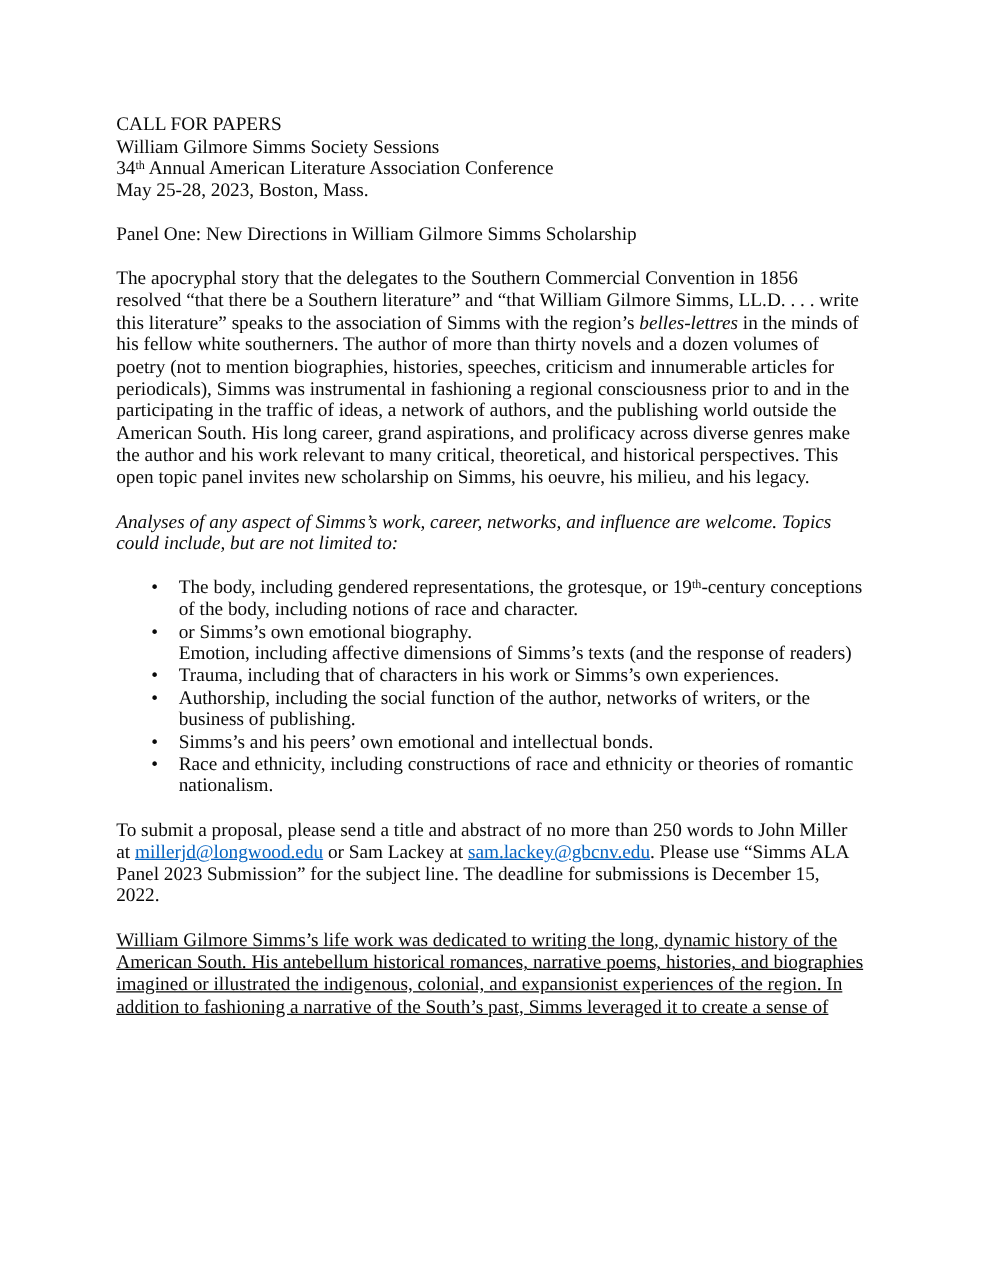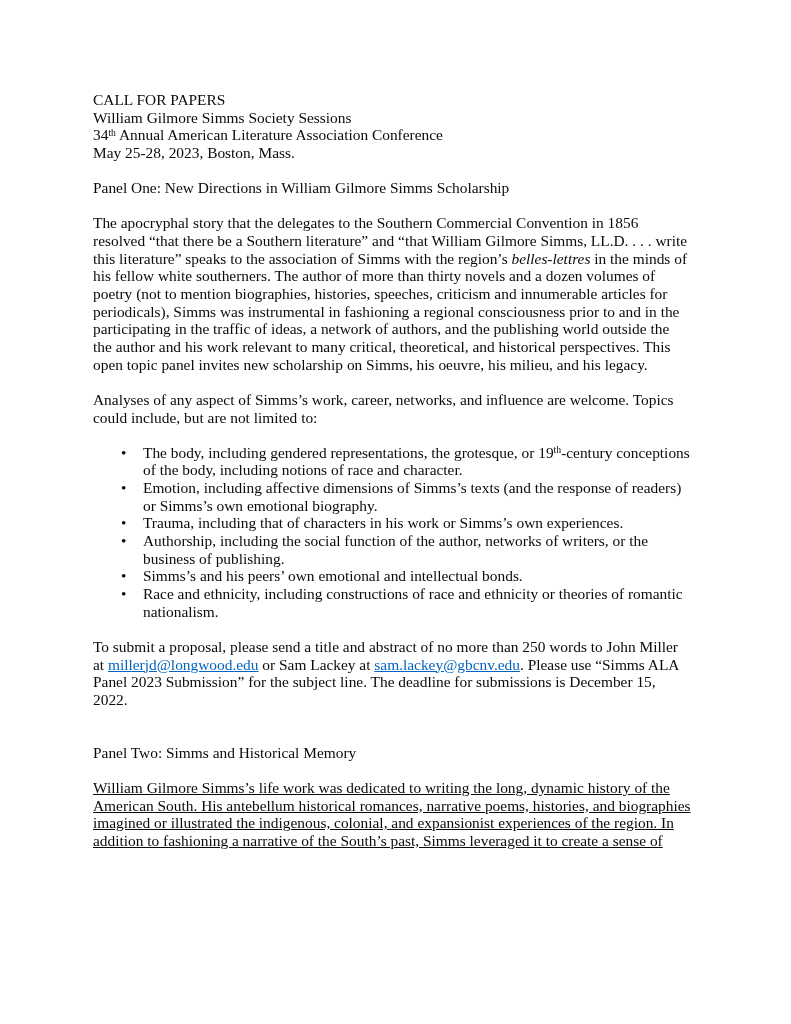--- a/index.html
+++ b/index.html
@@ -40,40 +40,41 @@
         <div class="ln"><span>Panel One: New Directions in William Gilmore Simms Scholarship</span></div>
       </div>
       <div style="margin-top: 17.65px;">
         <div class="ln"><span>The apocryphal story that the delegates to the Southern Commercial Convention in 1856</span></div>
         <div class="ln"><span>resolved “that there be a Southern literature” and “that William Gilmore Simms, LL.D. . . . write</span></div>
         <div class="ln"><span>this literature” speaks to the association of Simms with the region’s </span><span class="i">belles-lettres</span><span> in the minds of</span></div>
         <div class="ln"><span>his fellow white southerners. The author of more than thirty novels and a dozen volumes of</span></div>
         <div class="ln"><span>poetry (not to mention biographies, histories, speeches, criticism and innumerable articles for</span></div>
         <div class="ln"><span>periodicals), Simms was instrumental in fashioning a regional consciousness prior to and in the</span></div>
         <div class="ln"><span>participating in the traffic of ideas, a network of authors, and the publishing world outside the</span></div>
+        <div class="ln"><span>American South. His long career, grand aspirations, and prolificacy across diverse genres make</span></div>
         <div class="ln"><span>the author and his work relevant to many critical, theoretical, and historical perspectives. This</span></div>
         <div class="ln"><span>open topic panel invites new scholarship on Simms, his oeuvre, his milieu, and his legacy.</span></div>
       </div>
-      <div style="margin-top: 17.65px;">
+      <div style="margin-top: 17.65px; font-style: italic;">
         <div class="ln"><span>Analyses of any aspect of Simms’s work, career, networks, and influence are welcome. Topics</span></div>
         <div class="ln"><span>could include, but are not limited to:</span></div>
       </div>
       <div style="margin-top: 17.65px;">
         <div class="bullet">
           <span class="marker">•</span>
           <div>
             <div class="ln"><span>The body, including gendered representations, the grotesque, or 19</span><span class="sup">th</span><span>-century conceptions</span></div>
             <div class="ln"><span>of the body, including notions of race and character.</span></div>
           </div>
         </div>
         <div class="bullet">
           <span class="marker">•</span>
           <div>
+            <div class="ln"><span>or Simms’s own emotional biography.</span></div>
             <div class="ln"><span>Emotion, including affective dimensions of Simms’s texts (and the response of readers)</span></div>
-            <div class="ln"><span>or Simms’s own emotional biography.</span></div>
           </div>
         </div>
         <div class="bullet">
           <span class="marker">•</span>
           <div>
             <div class="ln"><span>Trauma, including that of characters in his work or Simms’s own experiences.</span></div>
           </div>
         </div>
         <div class="bullet">
           <span class="marker">•</span>
@@ -95,23 +96,20 @@
             <div class="ln"><span>nationalism.</span></div>
           </div>
         </div>
       </div>
       <div style="margin-top: 17.65px;">
         <div class="ln"><span>To submit a proposal, please send a title and abstract of no more than 250 words to John Miller</span></div>
         <div class="ln"><span>at </span><a href="#" class="lnk">millerjd@longwood.edu</a><span> or Sam Lackey at </span><a href="#" class="lnk">sam.lackey@gbcnv.edu</a><span>. Please use “Simms ALA</span></div>
         <div class="ln"><span>Panel 2023 Submission” for the subject line. The deadline for submissions is December 15,</span></div>
         <div class="ln"><span>2022.</span></div>
       </div>
-      <div style="margin-top: 35.3px;">
-        <div class="ln"><span>Panel Two: Simms and Historical Memory</span></div>
-      </div>
       <div style="margin-top: 17.65px; text-decoration: underline;">
         <div class="ln"><span>William Gilmore Simms’s life work was dedicated to writing the long, dynamic history of the</span></div>
         <div class="ln"><span>American South. His antebellum historical romances, narrative poems, histories, and biographies</span></div>
         <div class="ln"><span>imagined or illustrated the indigenous, colonial, and expansionist experiences of the region. In</span></div>
         <div class="ln"><span>addition to fashioning a narrative of the South’s past, Simms leveraged it to create a sense of</span></div>
       </div>
     </div>
 </div>
 
 </body></html>

